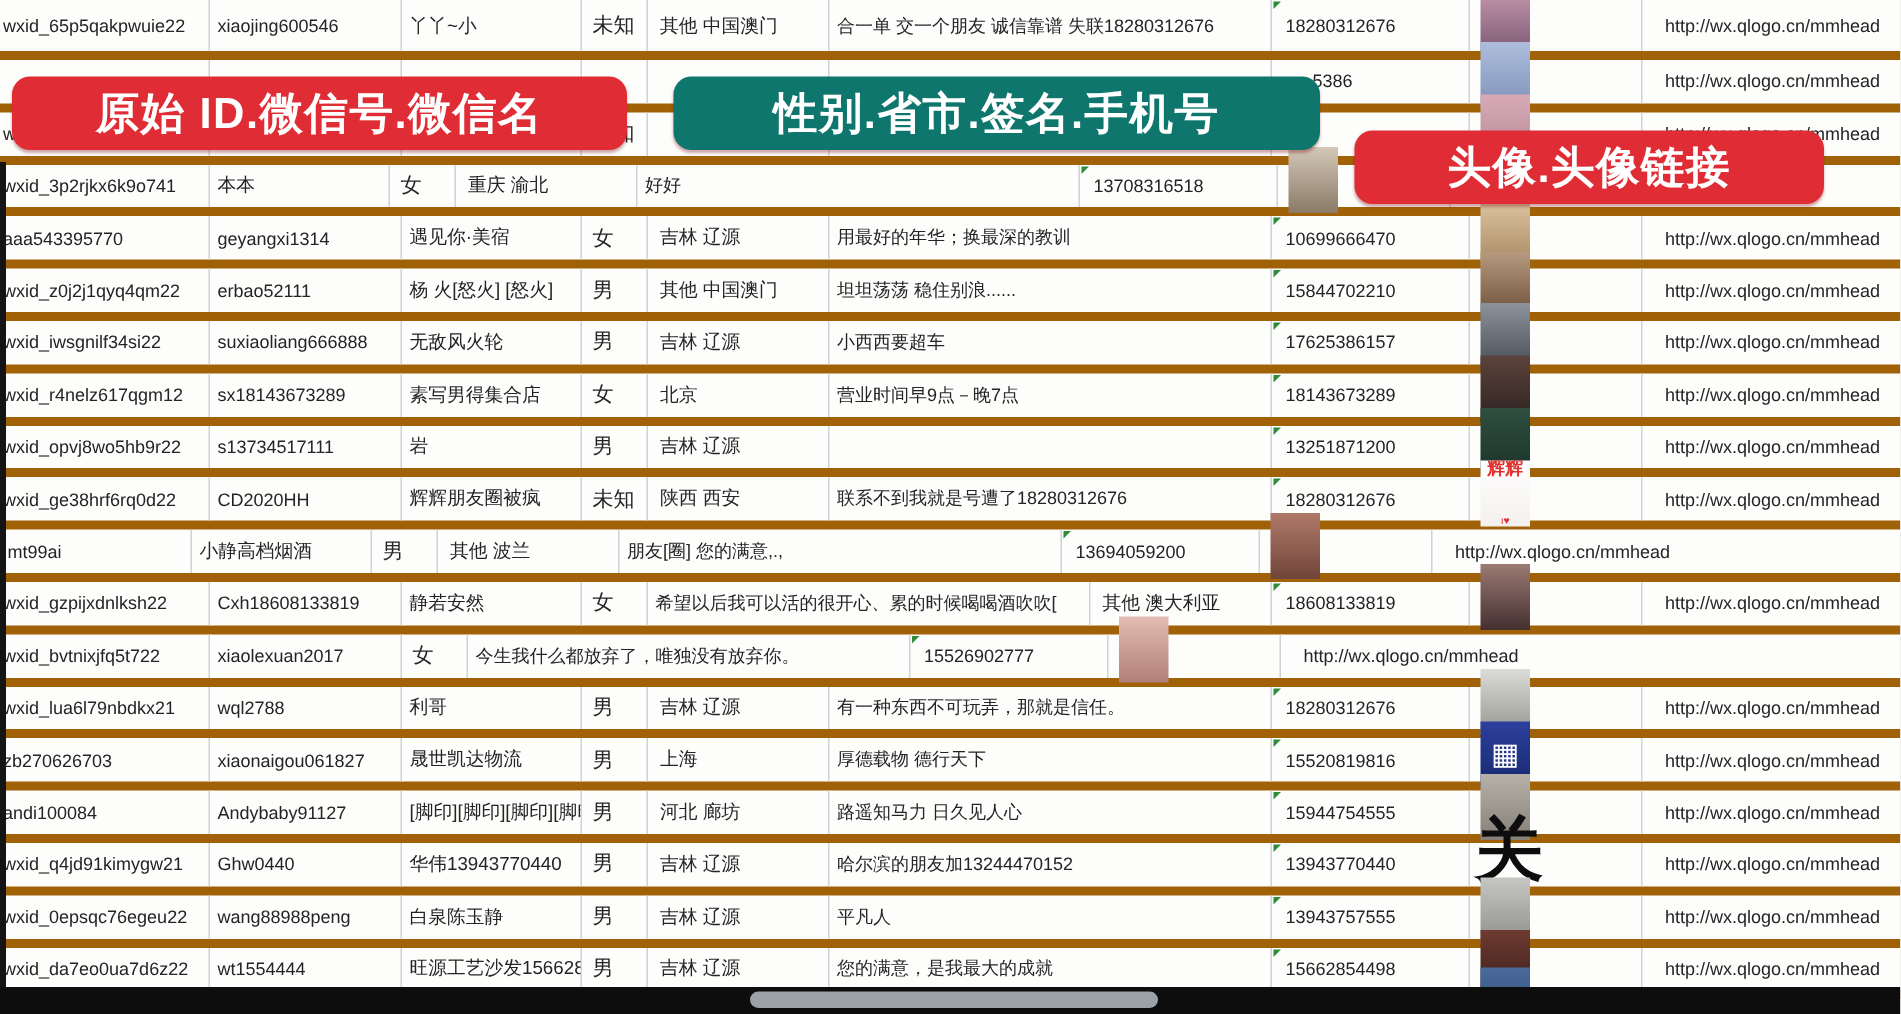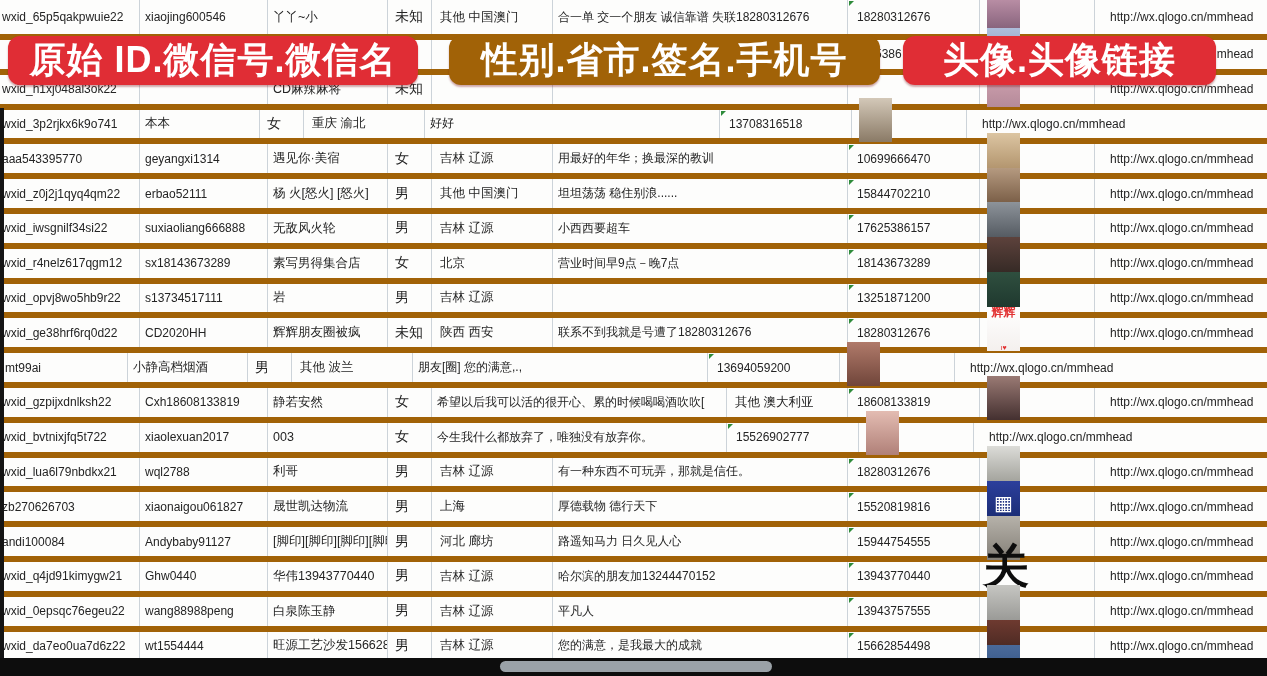--- a/index.html
+++ b/index.html
@@ -28,23 +28,23 @@
   .thumb{position:relative;top:-4px;left:7px;width:33px;height:44px;flex:none;z-index:2;
          display:flex;flex-direction:column;align-items:center;justify-content:center;overflow:hidden}
   .thumb .lbl{font-weight:bold;font-size:12px;line-height:1.1}
   .thumb .sub{font-size:7px;line-height:1.1}
   .thumb .strip{position:absolute;bottom:1px;left:0;right:0;background:#c42020;color:#ffeedd;
                 font-size:6px;line-height:8px;text-align:center;overflow:hidden}
   .thumb.big{width:64px;height:52px;left:-6px;top:-9px;background:none !important;overflow:visible}
   .thumb.big .lbl{font-size:46px;font-family:"Liberation Serif","DejaVu Serif",serif;color:#0d0d0d;font-weight:bold}
   .thumb.qr .lbl{font-size:20px}
   
-  .banner{position:absolute;top:36px;height:49px;border-radius:12px;z-index:10;
+  .banner{position:absolute;top:51px;height:49px;border-radius:12px;z-index:10;
           display:flex;align-items:center;justify-content:center;white-space:nowrap;
-          color:#fff;font-weight:bold;font-size:36px;letter-spacing:1px;
+          color:#fff;font-weight:bold;font-size:29px;letter-spacing:1px;
           box-shadow:0 2px 2px rgba(120,10,15,.35)}
   #banner-1{left:8px;width:410px}
   #banner-2{left:449px;width:431px}
   #banner-3{left:903px;width:313px}
   
   .hscroll{position:absolute;left:0;bottom:0;width:1267px;height:18px;background:#0d0d0d;z-index:20}
   .hthumb{position:absolute;left:500px;top:3px;width:272px;height:11px;background:#9aa1a7;border-radius:6px}
   .left-edge{position:absolute;left:0;top:108px;width:4px;height:552px;background:#141414;z-index:15}
 </style>
 </head>
@@ -407,23 +407,20 @@
           <span>http://wx.qlogo.cn/mmhead</span>
         </div>
       </div>
       <div class="row">
         <div class="cell c-id">
           <span>wxid_bvtnixjfq5t722</span>
         </div>
         <div class="cell c-account">
           <span>xiaolexuan2017</span>
         </div>
-        <div class="cell c-name">
-          <span>003</span>
-        </div>
         <div class="cell c-gender">
           <span>女</span>
         </div>
         <div class="cell c-signature">
           <span>今生我什么都放弃了，唯独没有放弃你。</span>
         </div>
         <div class="cell c-phone">
           <span class="tri"></span>
           <span>15526902777</span>
         </div>
@@ -645,21 +642,21 @@
         <div class="cell c-avatar">
           <div class="thumb" style="background: linear-gradient(rgb(74, 106, 154), rgb(42, 74, 122));"></div>
         </div>
         <div class="cell c-link">
           <span></span>
         </div>
       </div>
     </div>
 
   <div class="banner" id="banner-1" style="background: rgb(224, 45, 53);">原始 ID.微信号.微信名</div>
-  <div class="banner" id="banner-2" style="background: #a16207;">性别.省市.签名.手机号</div>
-  <div class="banner" id="banner-3" style="background: rgb(224, 45, 53);">头像.头像链接</div>
+  <div class="banner" id="banner-2" style="background: #0f766e;">性别.省市.签名.手机号</div>
+  <div class="banner" id="banner-3" style="background: rgb(224, 45, 53); margin-top: 36px;">头像.头像链接</div>
 
   <div class="left-edge"></div>
 
   <div class="hscroll">
     <div class="hthumb"></div>
   </div>
 </div>
 
 </body></html>

